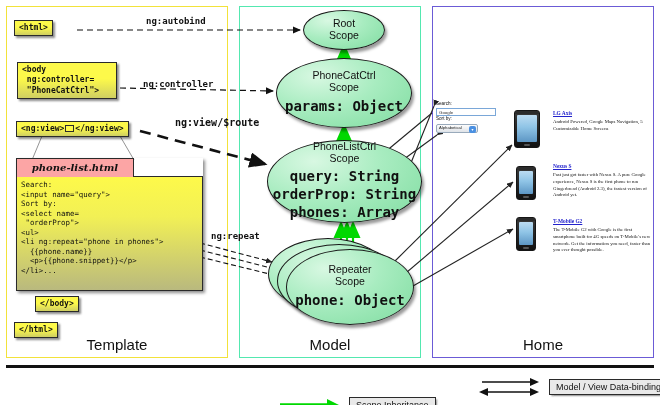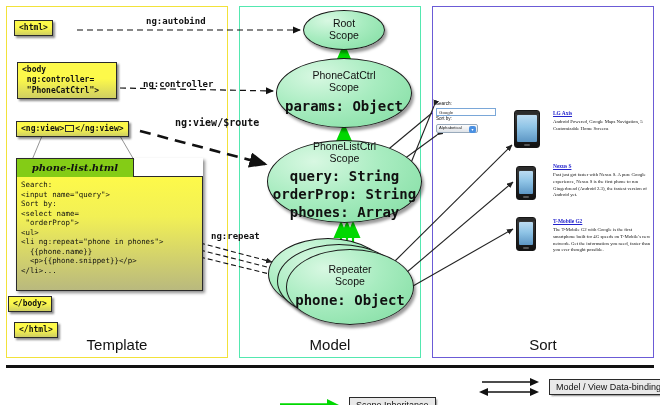--- a/index.html
+++ b/index.html
@@ -30,37 +30,37 @@
     border:1.4px solid #2a2a2a;
     font-family:"DejaVu Sans Mono", monospace;
     font-weight:bold; font-size:8px; color:#111;
     padding:2px 4px; line-height:1.3;
     box-shadow:2px 2px 2px rgba(0,0,0,.45);
     white-space:pre;
   }
   #tag-html  { left:14px; top:20px;  }
   #tag-body  { left:17px; top:62px;  width:100px; }
   #tag-ngview{ left:16px; top:121px; }
-  #tag-bodyc { left:8px; top:296px; }
+  #tag-bodyc { left:35px; top:296px; }
   #tag-htmlc { left:14px; top:322px; }
 
   .ngview-slot {
     display:inline-block; width:9px; height:7px;
     border:1.2px solid #2a2a2a; background:#fdf94a;
     vertical-align:middle; margin:0 1px;
   }
 
   
   #code-note {
     position:absolute; left:16px; top:158px; width:187px; height:133px;
     box-shadow:2px 2px 3px rgba(0,0,0,.45);
   }
   #code-title {
     position:absolute; left:0; top:0; width:118px; height:19px;
-    background:#84cc16; border:1.3px solid #2a2a2a; border-bottom:none;
+    background:#fca5a5; border:1.3px solid #2a2a2a; border-bottom:none;
     font-family:"DejaVu Serif", serif; font-style:italic; font-weight:bold;
     font-size:10px; color:#111; text-align:center; line-height:17px;
     z-index:2;
   }
   #code-body {
     position:absolute; left:0; top:18px; width:187px; height:115px;
     background:linear-gradient(180deg,#fdf94a 0%,#f2f055 35%,#b9b97e 100%);
     border:1.3px solid #2a2a2a;
     font-family:"DejaVu Sans Mono", monospace;
     font-size:7.4px; line-height:1.29; color:#111;
@@ -174,21 +174,21 @@
 
 <div id="root">
 
   <div class="panel" id="panel-template">
     <div class="panel-label">Template</div>
   </div>
   <div class="panel" id="panel-model">
     <div class="panel-label">Model</div>
   </div>
   <div class="panel" id="panel-view">
-    <div class="panel-label">Sort</div>
+    <div class="panel-label">Home</div>
   </div>
 
   <svg class="overlay">
     <defs>
       <marker id="ah-black" markerWidth="7" markerHeight="7" refX="6" refY="3" orient="auto">
         <path d="M0,0 L7,3 L0,6 z" fill="#111"></path>
       </marker>
       <marker id="ah-green" markerWidth="8" markerHeight="8" refX="7" refY="3.5" orient="auto">
         <path d="M0,0 L8,3.5 L0,7 z" fill="#00d800"></path>
       </marker>

